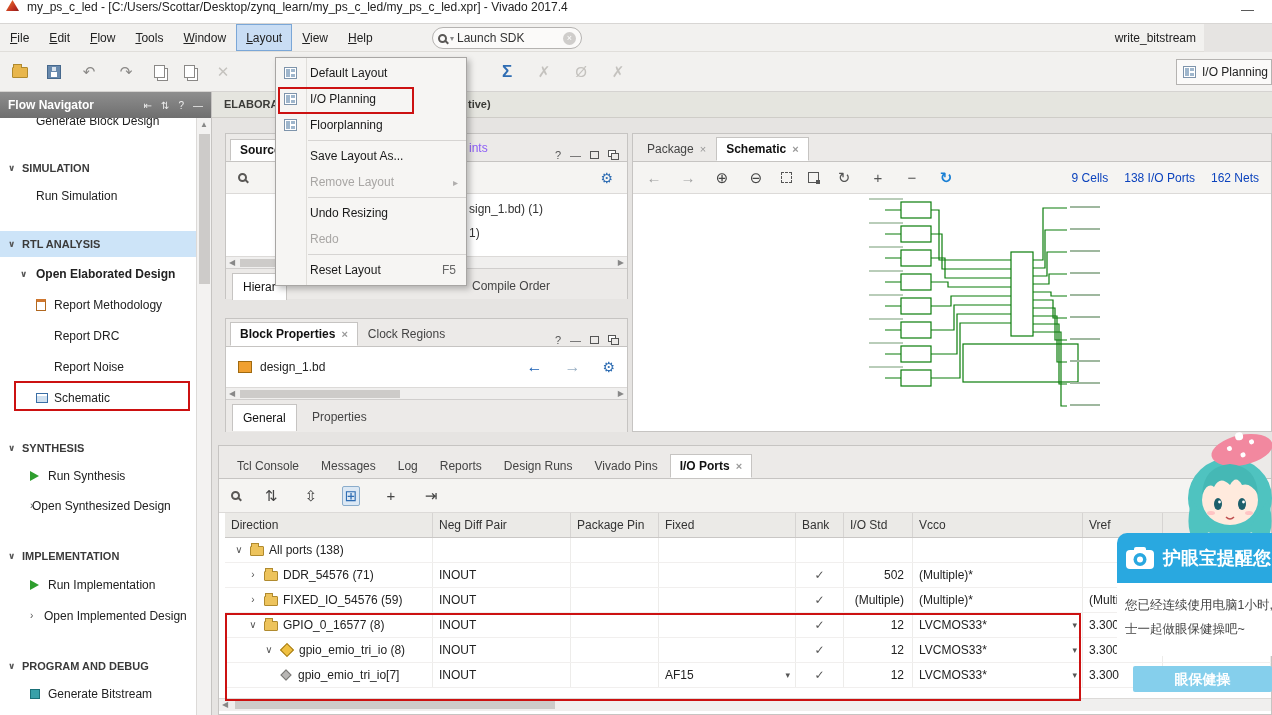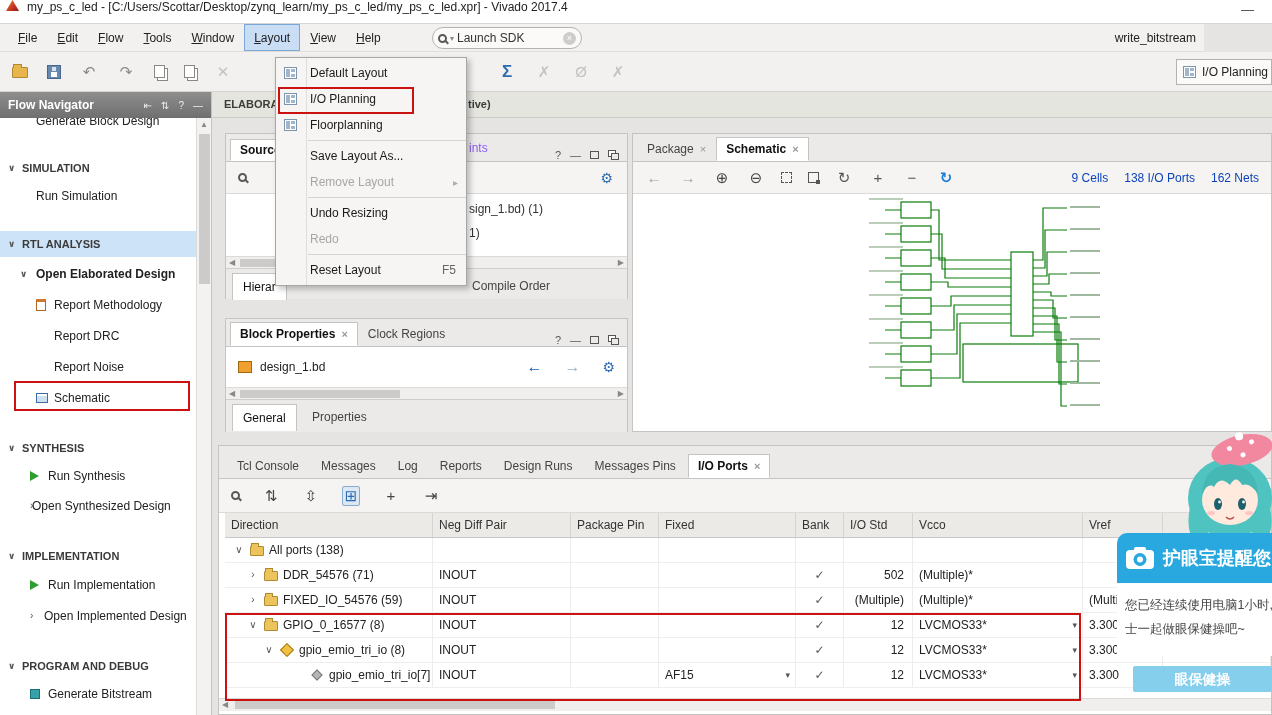--- a/index.html
+++ b/index.html
@@ -3,21 +3,21 @@
 <meta charset="utf-8">
 <style>
 *{margin:0;padding:0;box-sizing:border-box}
 body{font-family:"Liberation Sans","DejaVu Sans",sans-serif;font-size:12px;color:#222;background:#bbb}
 #app{position:relative;width:1272px;height:715px;background:#e6e4e2;overflow:hidden}
 
 #titlebar{position:absolute;left:0;top:0;width:1272px;height:24px;background:#fff;border-bottom:1px solid #d8d6d4;display:flex;}
 #vivado-logo{width:13px;height:13px;margin:0 8px 0 6px;background:linear-gradient(135deg,#f08030,#c03020 60%,#801818);clip-path:polygon(50% 0,100% 85%,0 85%)}
 #win-min{position:absolute;right:18px;top:2px;color:#444;font-size:13px}
 
-#menubar{position:absolute;left:0;top:24px;width:1204px;height:28px;background:#f2f1ef;border-bottom:1px solid #e0deda;display:flex;align-items:stretch;padding-left:8px}
+#menubar{position:absolute;left:0;top:24px;width:1204px;height:28px;background:#f2f1ef;border-bottom:1px solid #e0deda;display:flex;align-items:stretch;}
 .menu-item{display:block;line-height:28px;padding:0 10px;color:#222}
 .menu-item::first-letter{text-decoration:underline}
 .menu-item.active{background:#c9ddf4;outline:1px solid #7ba7d7;outline-offset:-1px}
 #searchbox{position:absolute;left:432px;top:3px;width:150px;height:22px;border:1px solid #b5b3b1;border-radius:11px;background:#fbfaf9;display:flex;align-items:center;padding:0 5px;gap:3px}
 #searchbox input{border:none;background:transparent;outline:none;font:inherit;width:88px;color:#333}
 .magico{width:9px;height:9px;border:2px solid #5a5856;border-radius:50%;position:relative;flex:none}
 .magico::after{content:"";position:absolute;width:5px;height:2px;background:#5a5856;right:-4px;bottom:-2px;transform:rotate(45deg)}
 .tiny-caret{font-size:8px;color:#888}
 #search-clear{width:13px;height:13px;border-radius:50%;background:#cfcdcb;color:#fff;font-size:9px;line-height:13px;text-align:center;margin-left:auto}
 #write-bits{position:absolute;right:8px;top:0;line-height:28px;color:#222}
@@ -418,21 +418,21 @@
       <span class="tab">
           <span>Log</span>
         </span>
       <span class="tab">
           <span>Reports</span>
         </span>
       <span class="tab">
           <span>Design Runs</span>
         </span>
       <span class="tab">
-          <span>Messages Pins</span>
+          <span>Vivado Pins</span>
         </span>
       <span class="tab active">
         <span>I/O Ports</span>
         <span class="x">×</span>
       </span>
     </div>
     <div class="ptoolbar" style="top:33px;height:34px;gap:22px">
       <span class="magico"></span>
       <span class="tbico" style="color:#444">⇅</span>
       <span class="tbico" style="color:#444">⇳</span>
@@ -526,21 +526,21 @@
       <div></div>
       <div></div>
       <div class="fixc">✓</div>
       <div class="bankc">12</div>
       <div><span>LVCMOS33*</span><span class="cellcaret">▾</span></div>
       <div>3.300</div>
       <div></div>
     </div>
 
     <div class="iorow" style="top:217px">
-      <div class="namec" style="padding-left:85px">
+      <div class="namec" style="padding-left:54px">
         <span class="portico"></span>
         <span>gpio_emio_tri_io[7]</span>
       </div>
       <div>INOUT</div>
       <div></div>
       <div><span>AF15</span><span class="cellcaret">▾</span></div>
       <div class="fixc">✓</div>
       <div class="bankc">12</div>
       <div><span>LVCMOS33*</span><span class="cellcaret">▾</span></div>
       <div>3.300</div>

